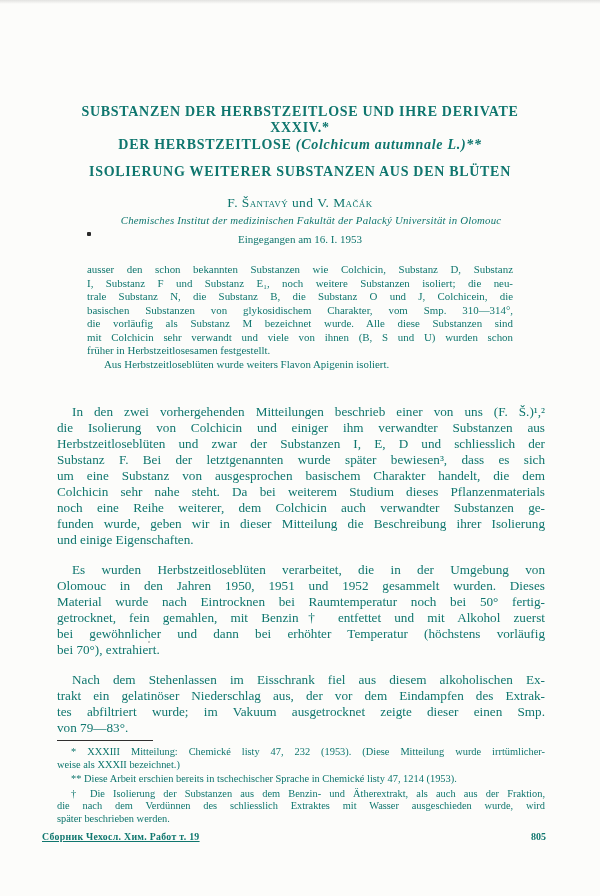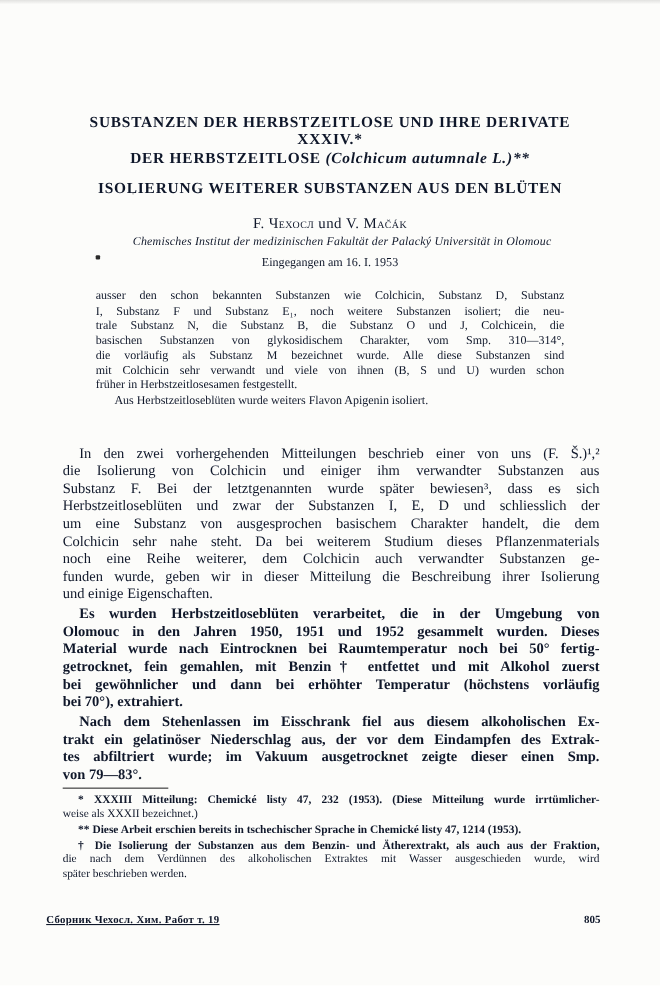--- a/index.html
+++ b/index.html
@@ -1,20 +1,20 @@
 <!DOCTYPE html>
 <html><head>
 <meta charset="utf-8">
 <style>
   html,body { margin:0; padding:0; background:#ffffff; }
   .page {
     position:relative; width:600px; height:896px;
     background:#fcfcfa; overflow:hidden;
     font-family:"Liberation Serif","DejaVu Serif",serif;
-    color:#0f172a;
+    color:#0f766e;
   }
   .top-band { position:absolute; top:0; left:0; width:100%; height:4px;
     background:linear-gradient(#e2e2e0, #fcfcfa); }
   .speck { position:absolute; background:#2a2a2a; border-radius:1px; }
   .speck.s1 { left:87px; top:232px; width:4px; height:4px; }
   .speck.s2 { left:148px; top:641px; width:2px; height:2px; opacity:.35; }
   .speck.s3 { left:508px; top:444px; width:2px; height:2px; opacity:.3; }
   .speck.s4 { left:120px; top:175px; width:2px; height:2px; opacity:.25; }
 
   .head { padding-top:104px; text-align:center; }
@@ -29,26 +29,26 @@
 
   .line { text-align:justify; text-align-last:justify; }
   .line.end { text-align-last:auto; }
 
   .abstract { margin:17px 87px 0 87px; font-size:10.9px; line-height:13.5px; }
   .abstract .indent { text-indent:17px; }
 
   .bodytext { margin:33px 55px 0 57px; font-size:13.2px; line-height:16px; }
   .bodytext .indent { text-indent:15px; }
   .para { margin:0; }
-  .para + .para { margin-top:2px;font-weight:bold; }
+  .para + .para { margin-top:14px; }
 
   .fnrule { margin:4px 0 5px 57px; width:96px; border-top:1px solid #2f2f2f; }
   .footnotes { margin:0 55px 0 57px; font-size:10.4px; line-height:12.6px; }
   .fngroup + .fngroup { margin-top:2px; }
-  .footnotes .indent { text-indent:14px;font-weight:bold; }
+  .footnotes .indent { text-indent:14px; }
 
   .pagefooter { position:absolute; top:831px; left:42px; right:54px;
     display:flex; justify-content:space-between; align-items:baseline; }
   .journal { font-weight:bold; font-size:9.8px; letter-spacing:0.3px;text-decoration:underline; }
   .pagenum { font-weight:bold; font-size:10px; }
 </style>
 </head>
 <body>
 
 <div class="page">
@@ -59,43 +59,43 @@
   <div class="speck s4"></div>
 
   <header class="head">
     <div class="title">SUBSTANZEN DER HERBSTZEITLOSE UND IHRE DERIVATE</div>
     <div class="title">XXXIV.*</div>
     <div class="title t2b">
       <span>DER HERBSTZEITLOSE </span><span class="ital">(Colchicum autumnale L.)**</span>
     </div>
     <div class="title t2a">ISOLIERUNG WEITERER SUBSTANZEN AUS DEN BLÜTEN</div>
     <div class="authors">
-      <span class="sc">F. Чехосл</span><span> und </span><span class="sc">V. Mačák</span>
+      <span class="sc">F. Šantavý</span><span> und </span><span class="sc">V. Mačák</span>
     </div>
     <div class="affil ital">Chemisches Institut der medizinischen Fakultät der Palacký Universität in Olomouc</div>
     <div class="received">Eingegangen am 16. I. 1953</div>
   </header>
 
   <section class="abstract">
     <div class="line">ausser den schon bekannten Substanzen wie Colchicin, Substanz D, Substanz</div>
     <div class="line">I, Substanz F und Substanz E₁, noch weitere Substanzen isoliert; die neu-</div>
     <div class="line">trale Substanz N, die Substanz B, die Substanz O und J, Colchicein, die</div>
     <div class="line">basischen Substanzen von glykosidischem Charakter, vom Smp. 310—314°,</div>
     <div class="line">die vorläufig als Substanz M bezeichnet wurde. Alle diese Substanzen sind</div>
     <div class="line">mit Colchicin sehr verwandt und viele von ihnen (B, S und U) wurden schon</div>
     <div class="line end">früher in Herbstzeitlosesamen festgestellt.</div>
     <div class="line end indent">Aus Herbstzeitloseblüten wurde weiters Flavon Apigenin isoliert.</div>
   </section>
 
   <section class="bodytext">
     <div class="para">
       <div class="line indent">In den zwei vorhergehenden Mitteilungen beschrieb einer von uns (F. Š.)¹,²</div>
       <div class="line">die Isolierung von Colchicin und einiger ihm verwandter Substanzen aus</div>
+      <div class="line">Herbstzeitloseblüten und zwar der Substanzen I, E, D und schliesslich der</div>
       <div class="line">Substanz F. Bei der letztgenannten wurde später bewiesen³, dass es sich</div>
-      <div class="line">Herbstzeitloseblüten und zwar der Substanzen I, E, D und schliesslich der</div>
       <div class="line">um eine Substanz von ausgesprochen basischem Charakter handelt, die dem</div>
       <div class="line">Colchicin sehr nahe steht. Da bei weiterem Studium dieses Pflanzenmaterials</div>
       <div class="line">noch eine Reihe weiterer, dem Colchicin auch verwandter Substanzen ge-</div>
       <div class="line">funden wurde, geben wir in dieser Mitteilung die Beschreibung ihrer Isolierung</div>
       <div class="line end">und einige Eigenschaften.</div>
     </div>
     <div class="para">
       <div class="line indent">Es wurden Herbstzeitloseblüten verarbeitet, die in der Umgebung von</div>
       <div class="line">Olomouc in den Jahren 1950, 1951 und 1952 gesammelt wurden. Dieses</div>
       <div class="line">Material wurde nach Eintrocknen bei Raumtemperatur noch bei 50° fertig-</div>
@@ -116,21 +116,21 @@
   <section class="footnotes">
     <div class="fngroup">
       <div class="line indent">* XXXIII Mitteilung: Chemické listy 47, 232 (1953). (Diese Mitteilung wurde irrtümlicher-</div>
       <div class="line end">weise als XXXII bezeichnet.)</div>
     </div>
     <div class="fngroup">
       <div class="line end indent">** Diese Arbeit erschien bereits in tschechischer Sprache in Chemické listy 47, 1214 (1953).</div>
     </div>
     <div class="fngroup">
       <div class="line indent">† Die Isolierung der Substanzen aus dem Benzin- und Ätherextrakt, als auch aus der Fraktion,</div>
-      <div class="line">die nach dem Verdünnen des alkoholischen Extraktes mit Wasser ausgeschieden wurde, wird</div>
+      <div class="line">die nach dem Verdünnen des schliesslich Extraktes mit Wasser ausgeschieden wurde, wird</div>
       <div class="line end">später beschrieben werden.</div>
     </div>
   </section>
 
   <footer class="pagefooter">
     <span class="journal">Сборник Чехосл. Хим. Работ т. 19</span>
     <span class="pagenum">805</span>
   </footer>
 </div>
 

